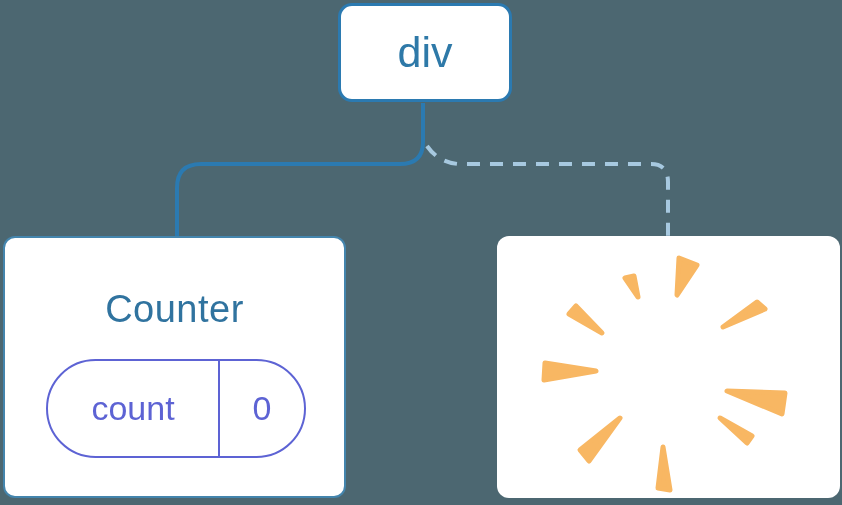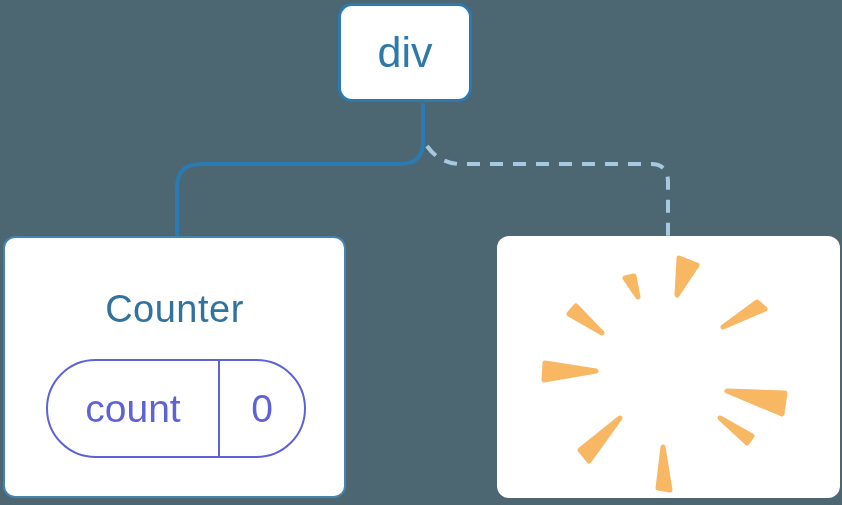--- a/index.html
+++ b/index.html
@@ -24,21 +24,21 @@
   }
   .dashed-line {
     fill: none;
     stroke: var(--dash-blue, #a7c9e0);
     stroke-width: 4;
     stroke-dasharray: 13 10;
   }
   .div-node {
     position: absolute;
     left: 338px; top: 3px;
-    width: 134px; height: 99px;
+    width: 174px; height: 99px;
     box-sizing: border-box;
     background: var(--card-bg, #ffffff);
     border: 3px solid var(--line-blue, #2b7ab1);
     border-radius: 14px;
     display: flex;
     align-items: center;
     justify-content: center;
     font-size: 43px;
     font-weight: 500;
     color: var(--text-blue, #2e79a8);
@@ -71,21 +71,21 @@
     position: absolute;
     left: 41px; top: 121px;
     width: 260px; height: 99px;
     box-sizing: border-box;
     border: 2px solid var(--purple, #5d63d4);
     border-radius: 52px;
     display: flex;
     align-items: stretch;
     overflow: hidden;
     color: var(--purple, #5d63d4);
-    font-size: 39px;
+    font-size: 34px;
   }
   .state-key {
     flex: 0 0 170px;
     display: flex;
     align-items: center;
     justify-content: center;
     border-right: 2px solid var(--purple, #5d63d4);
   }
   .state-value {
     flex: 1 1 auto;

